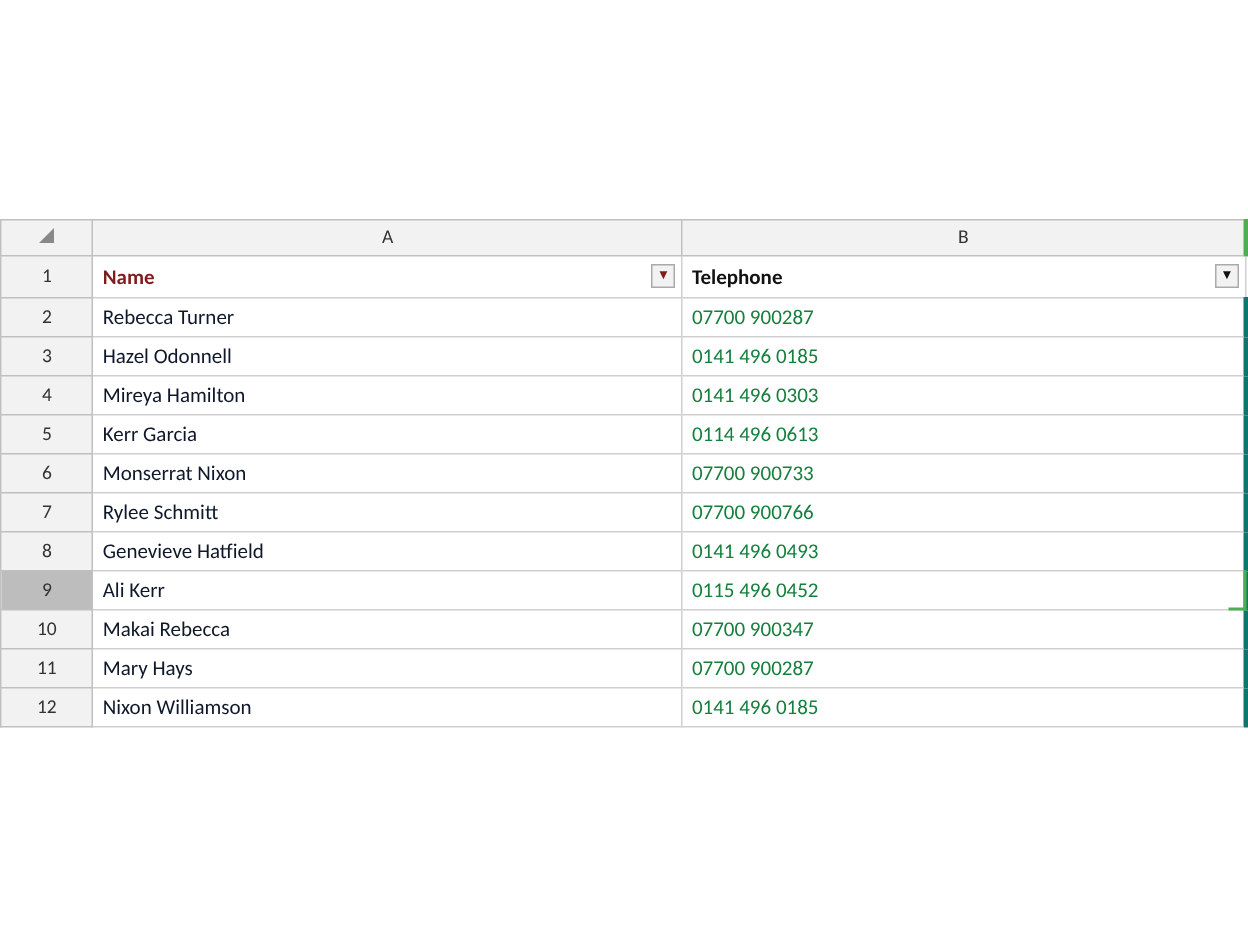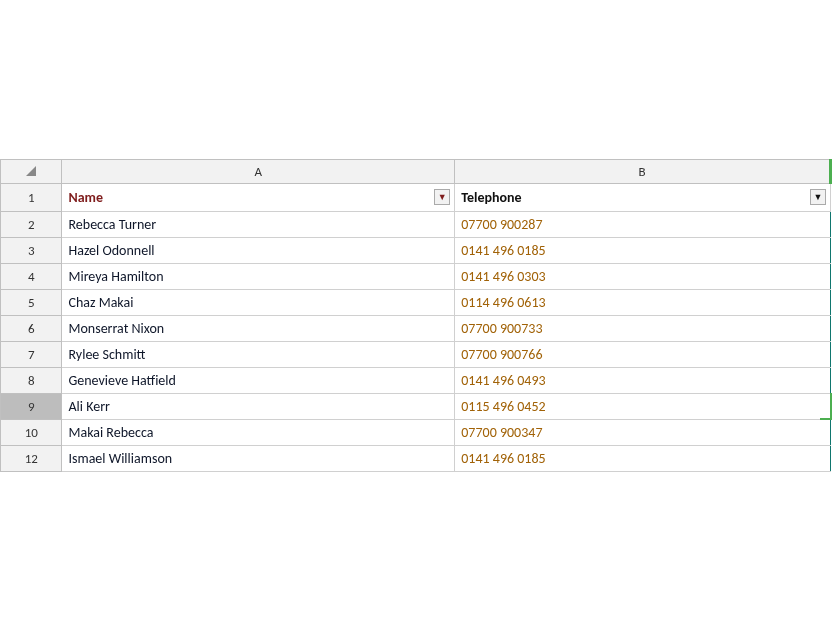--- a/index.html
+++ b/index.html
@@ -68,22 +68,22 @@
       width: 36px;
     }
 
     .data-row td.name-cell {
       width: 230px;
       color: #0f172a;
     }
 
     .data-row td.phone-cell {
       width: 220px;
-      color: #a16207;
-      border-right: 1px solid #0f766e;
+      color: #15803d;
+      border-right: 3px solid #0f766e;
       position: relative;
     }
 
     
     .header-data-row td {
       border: 1px solid #d0d0d0;
       padding: 3px 6px;
       height: 28px;
       vertical-align: middle;
     }
@@ -179,21 +179,21 @@
         <td class="name-cell">Hazel Odonnell</td>
         <td class="phone-cell" style="position: relative;">0141 496 0185</td>
       </tr>
       <tr class="data-row">
         <td class="row-num">4</td>
         <td class="name-cell">Mireya Hamilton</td>
         <td class="phone-cell" style="position: relative;">0141 496 0303</td>
       </tr>
       <tr class="data-row">
         <td class="row-num">5</td>
-        <td class="name-cell">Chaz Makai</td>
+        <td class="name-cell">Kerr Garcia</td>
         <td class="phone-cell" style="position: relative;">0114 496 0613</td>
       </tr>
       <tr class="data-row">
         <td class="row-num">6</td>
         <td class="name-cell">Monserrat Nixon</td>
         <td class="phone-cell" style="position: relative;">07700 900733</td>
       </tr>
       <tr class="data-row">
         <td class="row-num">7</td>
         <td class="name-cell">Rylee Schmitt</td>
@@ -208,18 +208,23 @@
         <td class="row-num">9</td>
         <td class="name-cell">Ali Kerr</td>
         <td class="phone-cell" style="position: relative; margin-left: 24px;">0115 496 0452<span style="position: absolute; right: -2px; top: -1px; bottom: -1px; border-right: 2px solid rgb(76, 175, 80); border-bottom: 2px solid rgb(76, 175, 80); width: 12px; pointer-events: none;"></span></td>
       </tr>
       <tr class="data-row">
         <td class="row-num">10</td>
         <td class="name-cell">Makai Rebecca</td>
         <td class="phone-cell" style="position: relative;">07700 900347</td>
       </tr>
       <tr class="data-row">
+        <td class="row-num">11</td>
+        <td class="name-cell">Mary Hays</td>
+        <td class="phone-cell" style="position: relative;">07700 900287</td>
+      </tr>
+      <tr class="data-row">
         <td class="row-num">12</td>
-        <td class="name-cell">Ismael Williamson</td>
+        <td class="name-cell">Nixon Williamson</td>
         <td class="phone-cell" style="position: relative;">0141 496 0185</td>
       </tr>
     </tbody>
 </table>
 
 </body></html>

